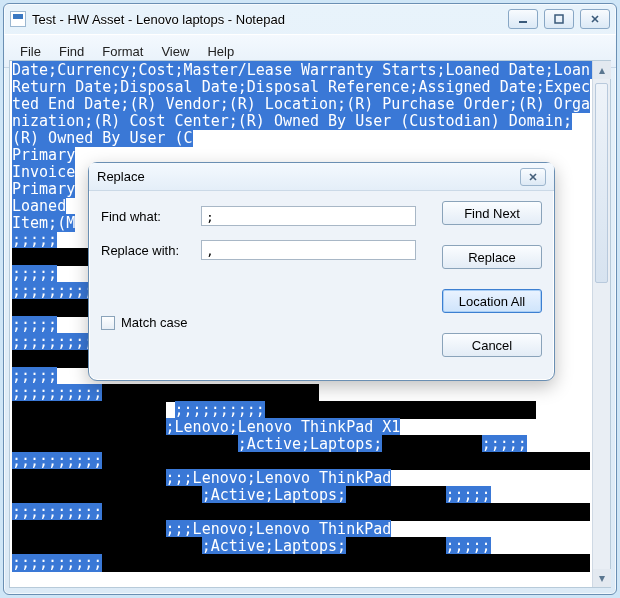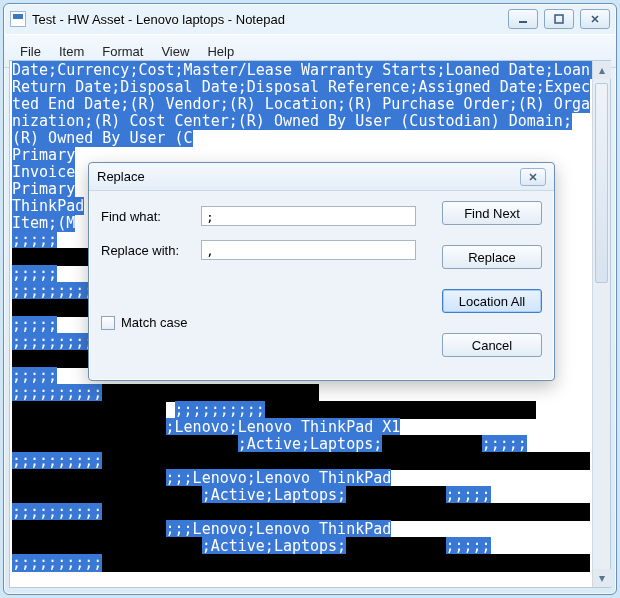--- a/index.html
+++ b/index.html
@@ -59,21 +59,21 @@
   .scroll-arrow.up { top:0; }
   .scroll-arrow.down { bottom:0; }
   .scroll-thumb {
     position:absolute; left:2px; right:2px; top:22px; height:200px;
     background:linear-gradient(#eef3f9,#d7e3f0); border:1px solid #b8c9dc; border-radius:2px;
   }
 
   
   .dialog {
     position:absolute; left:84px; top:158px; width:467px; height:219px;
-    border:1px solid #6a8fb3; border-radius:4px;
+    border:1px solid #6a8fb3; border-radius:9px;
     background:#eef3f9;
     box-shadow: 0 6px 18px rgba(0,0,0,0.25), inset 0 0 0 1px #fff;
   }
   .dlg-titlebar {
     height:28px; display:flex; align-items:center; padding:0 8px;
     background:linear-gradient(#f4f9fe,#e4eef8);
     border-bottom:1px solid #cbd9e7; border-radius:5px 5px 0 0;
   }
   .dlg-title { flex:1; font-size:13px; color:#000; }
   .dlg-close {
@@ -129,32 +129,32 @@
         <svg width="10" height="10">
             <line x1="2" y1="2" x2="8" y2="8" stroke="#3a5a7a" stroke-width="1.6"></line>
             <line x1="8" y1="2" x2="2" y2="8" stroke="#3a5a7a" stroke-width="1.6"></line>
           </svg>
       </div>
     </div>
   </div>
 
   <div class="menubar">
     <div class="menu-item">File</div>
-    <div class="menu-item">Item</div>
+    <div class="menu-item">Find</div>
     <div class="menu-item">Format</div>
     <div class="menu-item">View</div>
     <div class="menu-item">Help</div>
   </div>
 
   <div class="editor-wrap">
     <div class="editor"><span class="sel">Date;Currency;Cost;Master/Lease Warranty Starts;Loaned Date;Loan Return Date;Disposal Date;Disposal Reference;Assigned Date;Expected End Date;(R) Vendor;(R) Location;(R) Purchase Order;(R) Organization;(R) Cost Center;(R) Owned By User (Custodian) Domain;(R) Owned By User (C</span>
 <span class="sel">Primary</span>
 <span class="sel">Invoice</span>
 <span class="sel">Primary</span>
-<span class="sel">ThinkPad</span>
+<span class="sel">Loaned</span>
 <span class="sel">Item;(M</span>                                                        <span class="sel">;;;;;</span>
 <span class="redact">XXXXXXXXXXXXXXXXXXXXXXXXXXXXXXXXXXXXXXXXXXXXXXXXXXXXXXXXXXX</span> <span class="sel">;;;;;</span>
 <span class="sel">;;;;;;;;;;</span><span class="redact">XXXXXXXXXXXXXXXXXXXXXXXX</span>
 <span class="redact">XXXXXXXXXXXXXXXXXXXXXXXXXXXXXXXXXXXXXXXXXXXXXXXXXXXXXXXXXXX</span> <span class="sel">;;;;;</span>
 <span class="sel">;;;;;;;;;;</span><span class="redact">XXXXXXXXXXXXXXXXXXXXXXXX</span>
 <span class="redact">XXXXXXXXXXXXXXXXXXXXXXXXXXXXXXXXXXXXXXXXXXXXXXXXXXXXXXXXXXX</span> <span class="sel">;;;;;</span>
 <span class="sel">;;;;;;;;;;</span><span class="redact">XXXXXXXXXXXXXXXXXXXXXXXX</span>
 <span class="redact">XXXXXXXXXXXXXXXXX</span> <span class="sel">;;;;;;;;;;</span><span class="redact">XXXXXXXXXXXXXXXXXXXXXXXXXXXXXX</span>
 <span class="redact">XXXXXXXXXXXXXXXXX</span><span class="sel">;Lenovo;Lenovo ThinkPad X1</span>
 <span class="redact">XXXXXXXXXXXXXXXXXXXXXXXXX</span><span class="sel">;Active;Laptops;</span><span class="redact">XXXXXXXXXXX</span><span class="sel">;;;;;</span>

